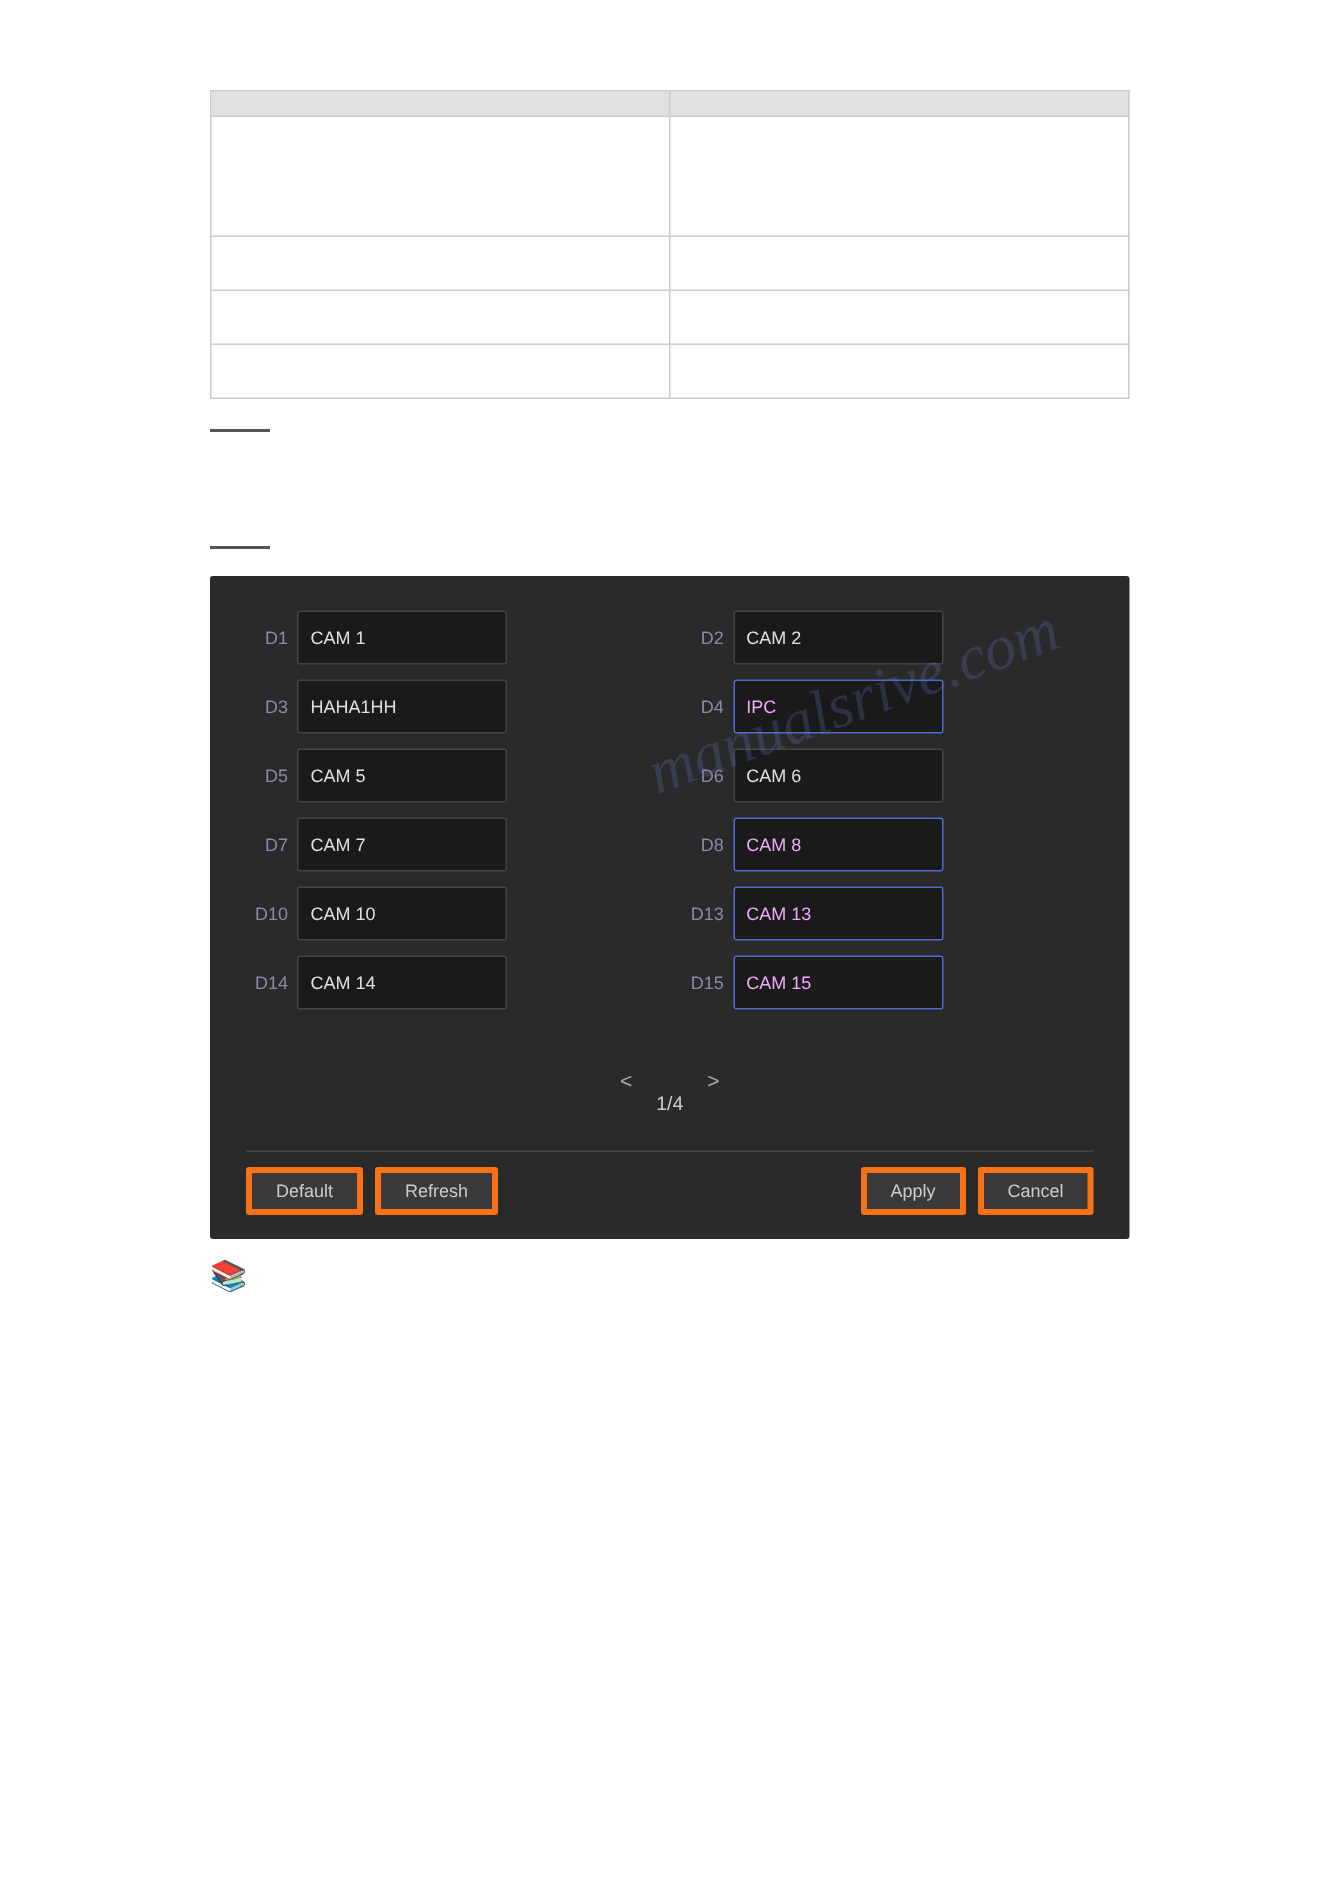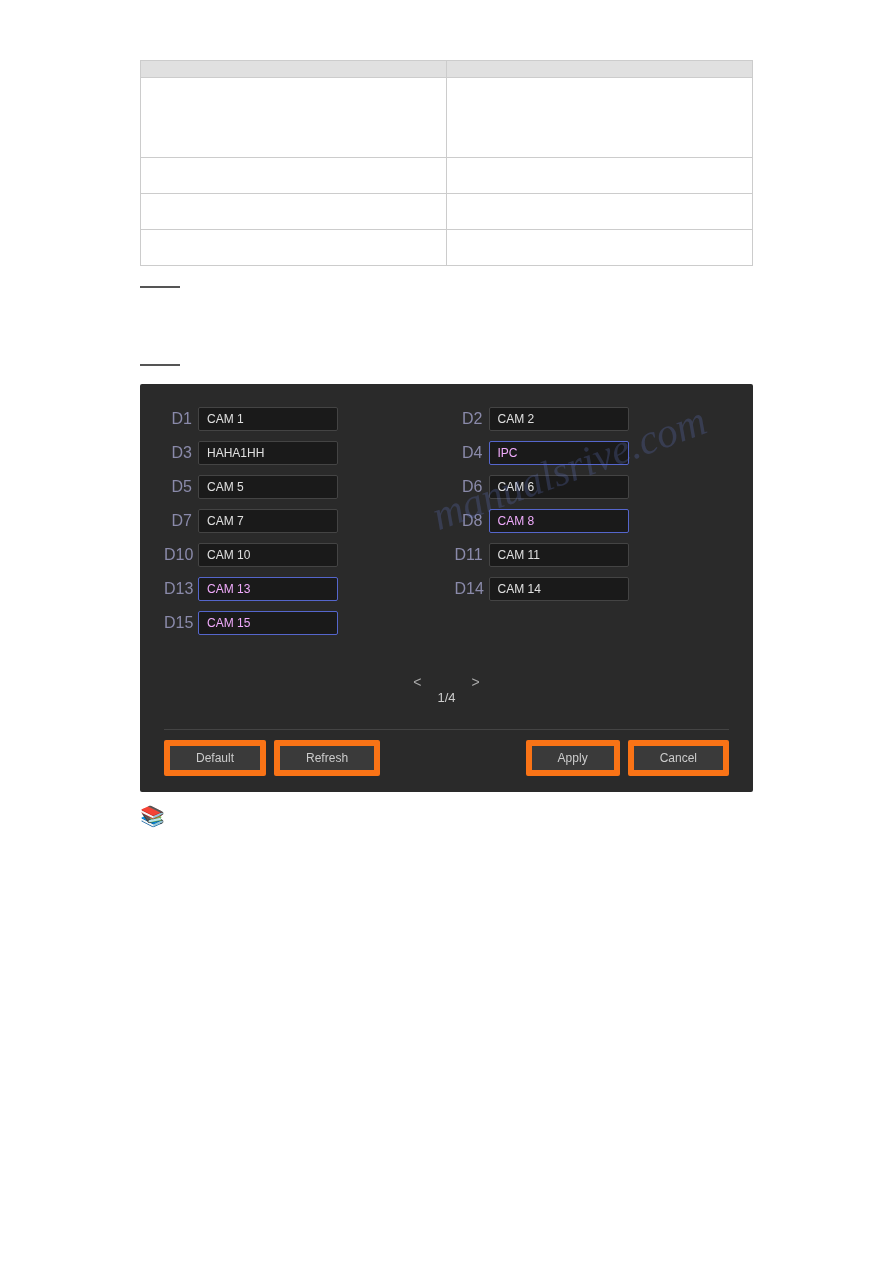--- a/index.html
+++ b/index.html
@@ -83,35 +83,35 @@
 
     .cam-row {
       display: flex;
       align-items: center;
       gap: 6px;
       padding: 3px 0;
     }
 
     .cam-label {
       color: #8a8aaa;
-      font-size: 16px;
+      font-size: 12px;
       width: 28px;
       text-align: right;
       flex-shrink: 0;
     }
 
     .cam-input {
       background: #1a1a1a;
       border: 1px solid #444;
       border-radius: 2px;
       color: #e0e0e0;
       font-size: 12px;
       padding: 3px 8px;
       width: 140px;
-      height: 24px;
+      height: 36px;
     }
 
     .cam-input.highlight {
       border-color: #5566cc;
       color: #f0abfc;
     }
 
     
     .pagination {
       display: flex;
@@ -152,24 +152,24 @@
     }
 
     .btn-group-right {
       display: flex;
       gap: 8px;
       border-radius: 12px;
     }
 
     .btn {
       background: #3a3a3a;
-      border: 6px solid #f97316;
+      border: 4px solid #f97316;
       color: #ccc;
       font-size: 12px;
-      padding: 5px 26px;
+      padding: 5px 16px;
       cursor: pointer;
       border-radius: 2px;
     }
 
     
     .book-icon-area {
       display: flex;
       align-items: center;
       gap: 8px;
       margin-top: 12px;
@@ -251,24 +251,20 @@
     </div>
       <div class="cam-row">
         <span class="cam-label">D8</span>
         <input class="cam-input highlight" type="text" value="CAM 8" style="">
       </div>
       <div class="cam-row">
         <span class="cam-label">D10</span>
         <input class="cam-input" type="text" value="CAM 10" style="">
       </div>
       <div class="cam-row">
-      <span class="cam-label">D11</span>
-      <input class="cam-input" type="text" value="CAM 11" style="">
-    </div>
-      <div class="cam-row">
       <span class="cam-label">D13</span>
       <input class="cam-input highlight" type="text" value="CAM 13" style="">
     </div>
       <div class="cam-row">
         <span class="cam-label">D14</span>
         <input class="cam-input" type="text" value="CAM 14" style="">
       </div>
       <div class="cam-row">
       <span class="cam-label">D15</span>
       <input class="cam-input highlight" type="text" value="CAM 15" style="">

